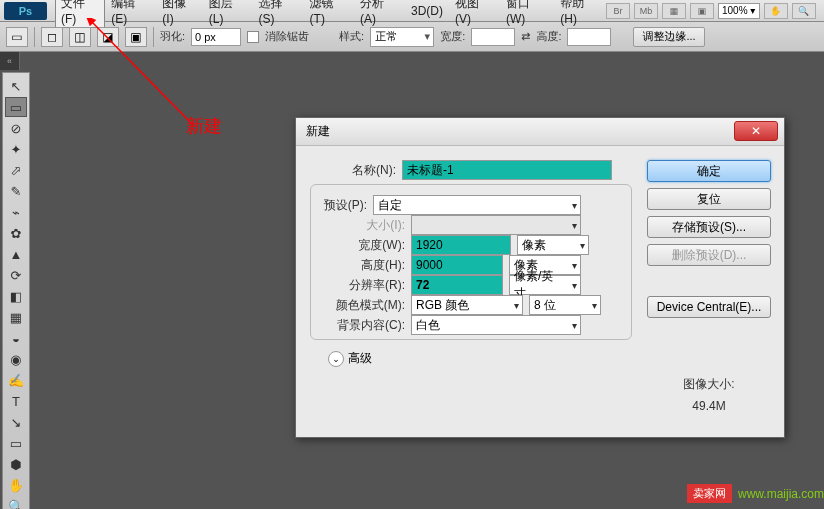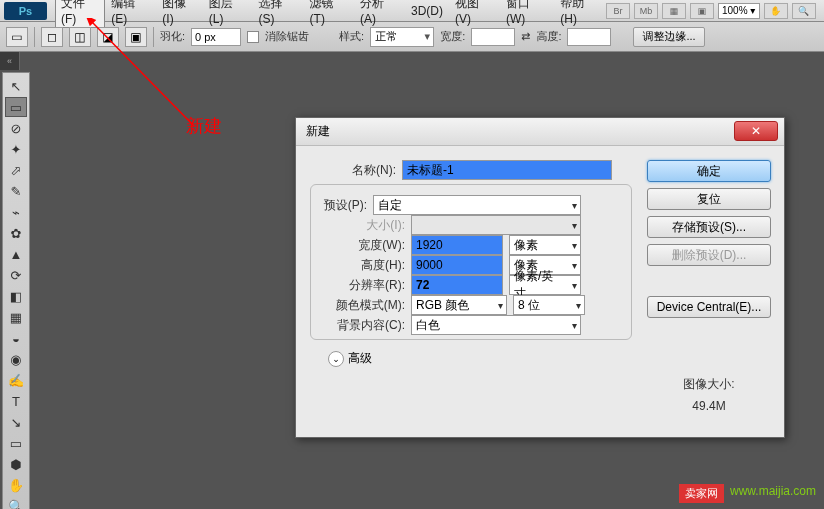--- a/index.html
+++ b/index.html
@@ -30,32 +30,32 @@
 .annotation{position:absolute;top:114px;left:186px;color:#ff0000;font-size:18px;font-weight:normal}
 .dialog{position:absolute;top:117px;left:295px;width:490px;background:#eaeaea;border:1px solid #666;box-shadow:2px 2px 8px rgba(0,0,0,0.5)}
 .dlg-title{height:28px;background:linear-gradient(#f4f4f4,#dcdcdc);display:flex;align-items:center;padding-left:10px;border-bottom:1px solid #bbb;position:relative}
 .dlg-close{position:absolute;right:6px;top:3px;width:44px;height:20px;background:linear-gradient(#e77,#c33);border:1px solid #a22;border-radius:3px;color:#fff;display:flex;align-items:center;justify-content:center;font-size:12px;cursor:pointer}
 .dlg-body{padding:14px 10px 20px 14px;display:flex;gap:12px}
 .dlg-left{flex:1}
 .dlg-right{width:130px;display:flex;flex-direction:column;gap:6px;align-items:center}
 .row{display:flex;align-items:center;gap:6px}
 .row-label{width:86px;text-align:right;color:#333;font-size:12px}
 .row-label.dim{color:#999}
-.row-input{height:20px;border:1px solid #999;background:#3b82f6;padding:0 4px;font-size:12px}
+.row-input{height:20px;border:1px solid #999;background:#14b8a6;padding:0 4px;font-size:12px}
 .row-select{height:20px;border:1px solid #999;background:#fff;padding:0 16px 0 4px;position:relative;display:flex;align-items:center;font-size:12px}
 .row-select::after{content:"▾";position:absolute;right:3px;color:#333;font-size:10px}
 .row-select.disabled{background:#e6e6e6;color:#aaa}
 .fieldset{border:1px solid #bbb;border-radius:6px;padding:10px 8px 4px 8px;margin-top:4px;position:relative}
 .adv-row{display:flex;align-items:center;gap:4px;margin-top:10px;margin-left:18px}
 .adv-toggle{width:16px;height:16px;border:1px solid #999;border-radius:8px;background:#fff;display:flex;align-items:center;justify-content:center;font-size:9px}
 .btn{width:124px;height:22px;border:1px solid #888;background:linear-gradient(#f6f6f6,#dedede);border-radius:3px;display:flex;align-items:center;justify-content:center;font-size:12px;cursor:pointer}
 .btn.primary{border:1px solid #3a7fbf;background:linear-gradient(#cfe8ff,#9ecdf5);box-shadow:0 0 3px #6ab0ec}
 .btn.disabled{color:#999}
 .size-info{margin-top:50px;text-align:center;color:#333;font-size:12px;line-height:1.8}
-.watermark{position:absolute;bottom:6px;right:8px;display:flex;gap:6px}
+.watermark{position:absolute;bottom:6px;right:0;display:flex;align-items:center;gap:6px}
 .wm-badge{background:#d33;color:#fff;padding:2px 6px;font-size:11px}
 .wm-url{color:#84cc16;font-size:12px}
 svg.arrow{position:absolute;top:18px;left:84px;pointer-events:none}
 </style>
 </head>
 <body>
 
 <div class="menubar">
   <div class="ps-logo">Ps</div>
   <div class="menu-item active">文件(F)</div>
@@ -160,36 +160,36 @@
         <div class="row" style="margin-left:-10px">
           <div class="row-label" style="width:58px">预设(P):</div>
           <div class="row-select" style="width:208px">自定</div>
         </div>
         <div class="row">
           <div class="row-label dim">大小(I):</div>
           <div class="row-select disabled" style="width:170px"></div>
         </div>
         <div class="row">
           <div class="row-label">宽度(W):</div>
-          <input class="row-input" style="width: 92px;" value="1920">
+          <input class="row-input" style="width: 100px;" value="1920">
           <div class="row-select" style="width:72px">像素</div>
         </div>
         <div class="row">
           <div class="row-label">高度(H):</div>
           <input class="row-input" style="width: 92px;" value="9000">
           <div class="row-select" style="width:72px">像素</div>
         </div>
         <div class="row">
           <div class="row-label">分辨率(R):</div>
           <input class="row-input" style="width: 92px; font-weight: bold;" value="72">
           <div class="row-select" style="width:72px">像素/英寸</div>
         </div>
         <div class="row">
           <div class="row-label">颜色模式(M):</div>
-          <div class="row-select" style="width:96px">RGB 颜色</div>
+          <div class="row-select" style="width:112px">RGB 颜色</div>
           <div class="row-select" style="width:72px">8 位</div>
         </div>
         <div class="row">
           <div class="row-label">背景内容(C):</div>
           <div class="row-select" style="width:170px">白色</div>
         </div>
       </div>
       <div class="adv-row">
         <div class="adv-toggle">⌄</div>
         <span>高级</span>

